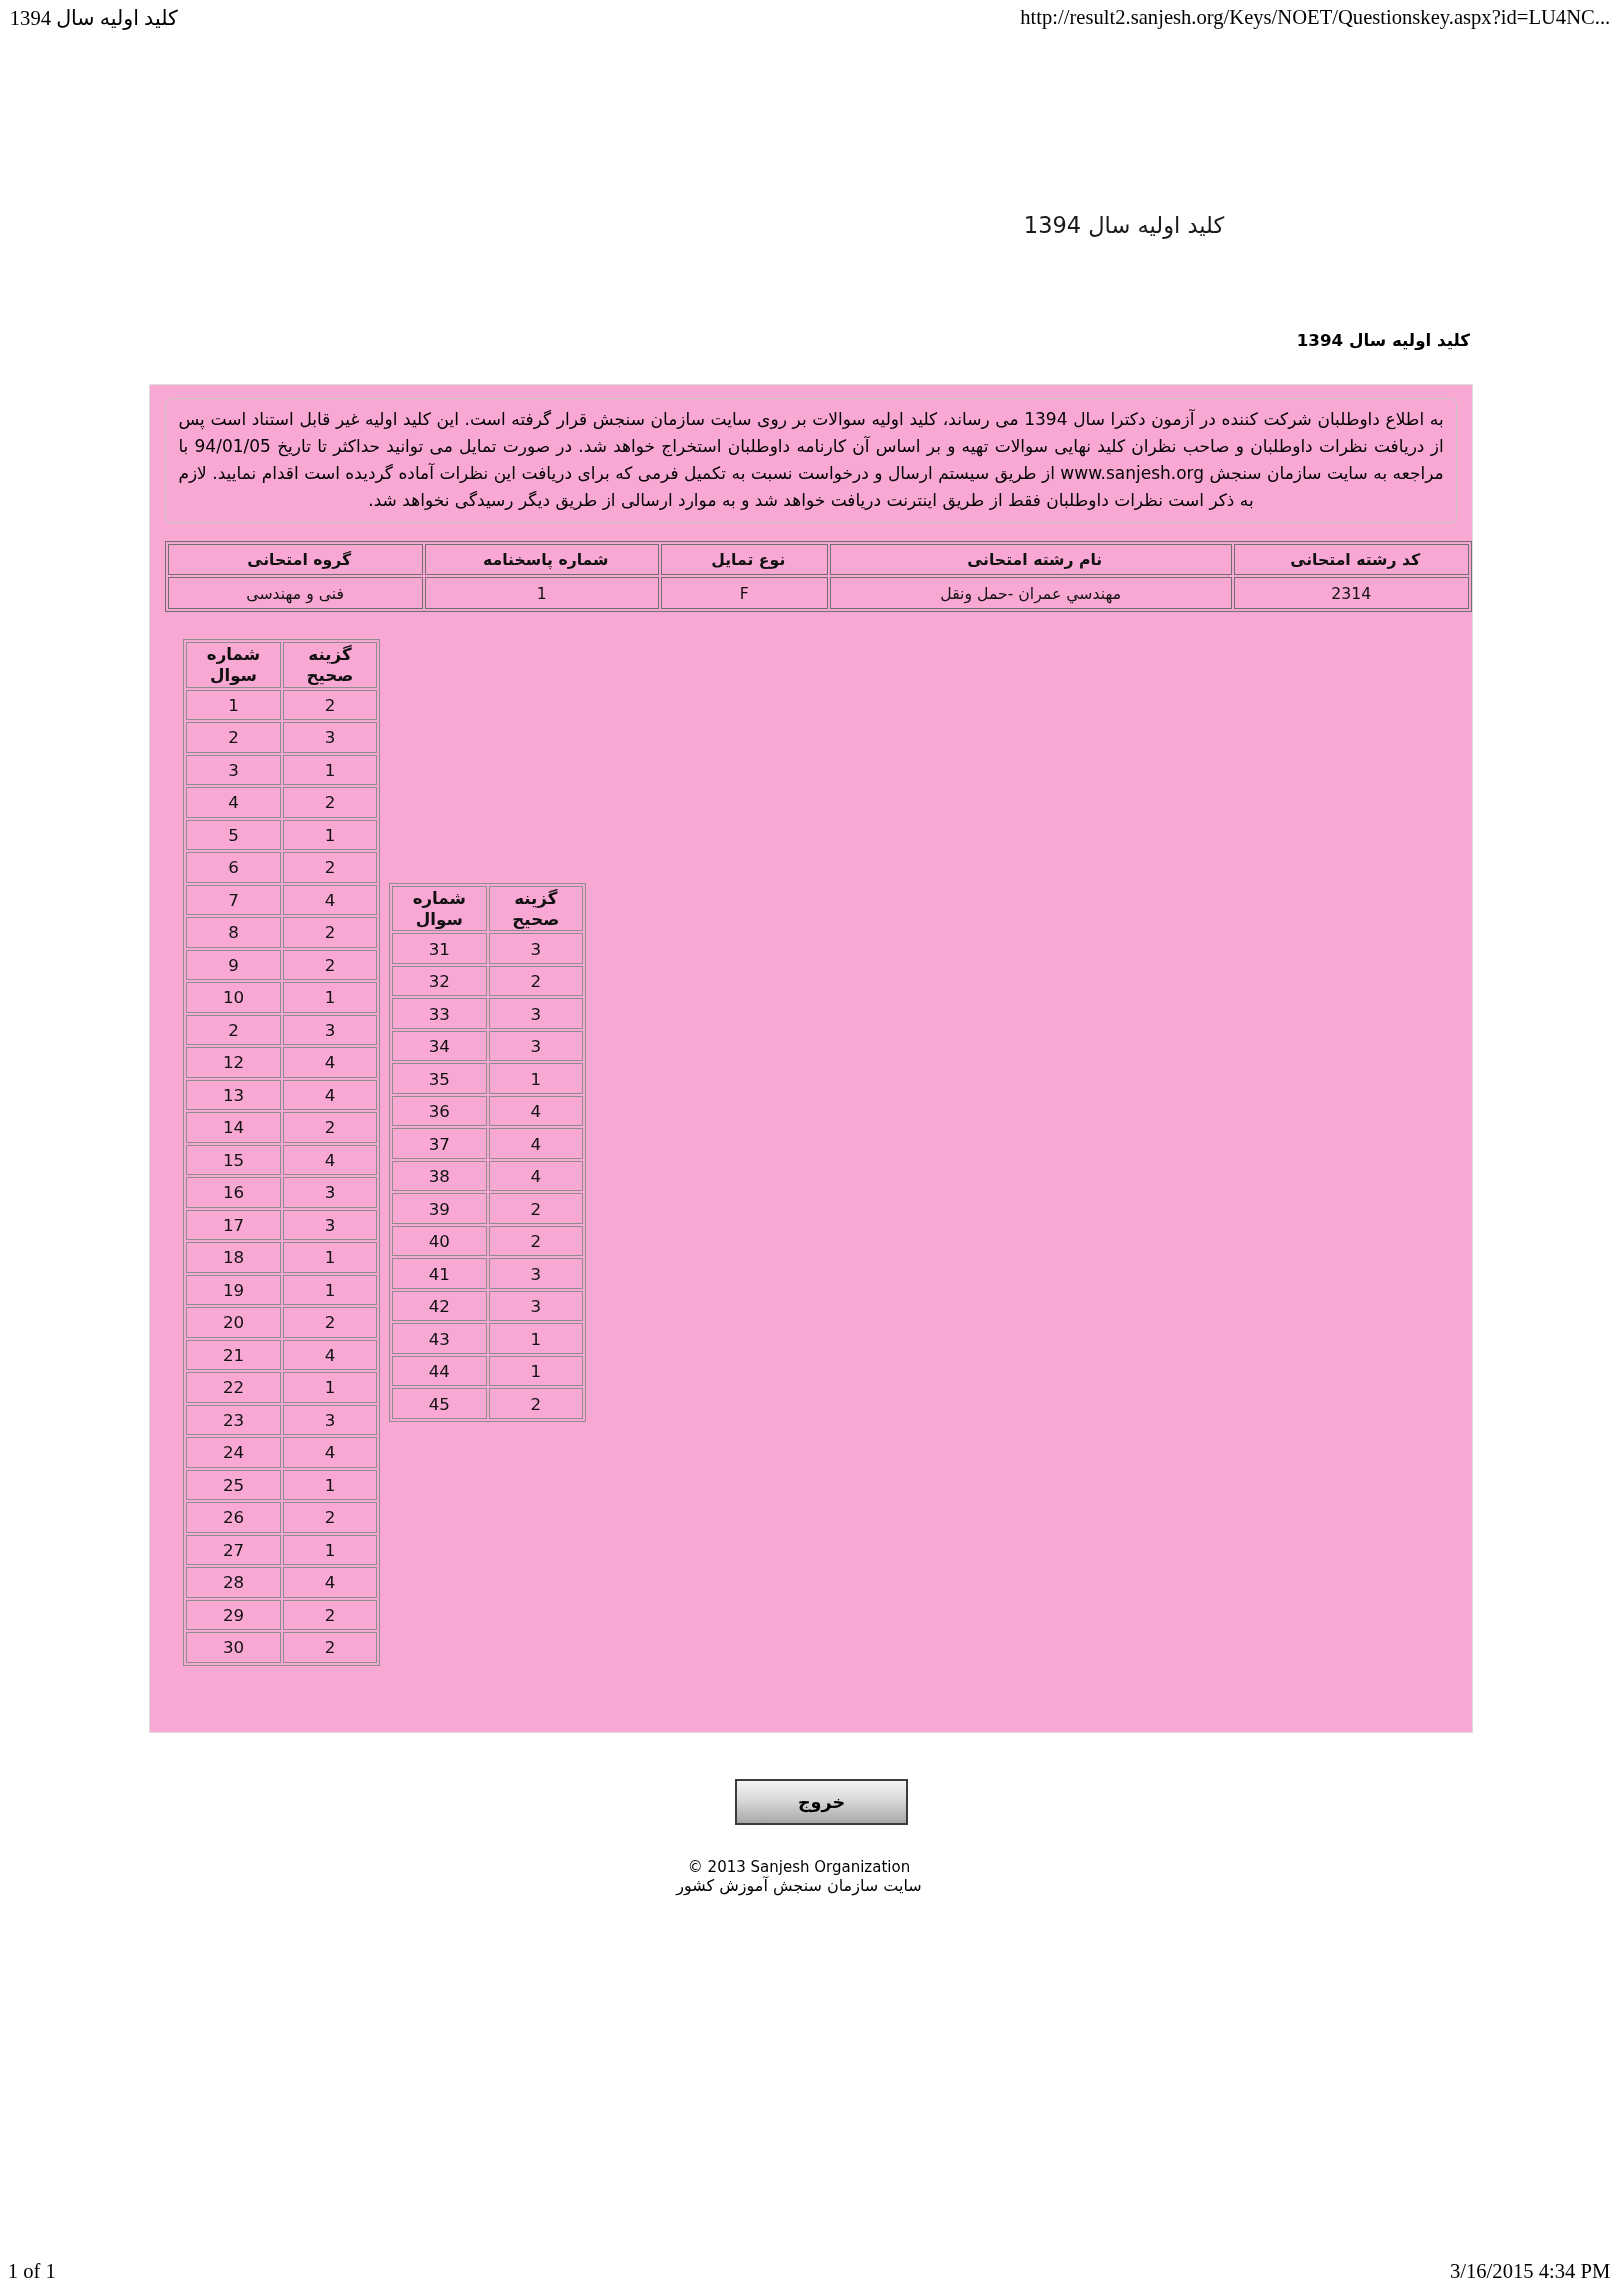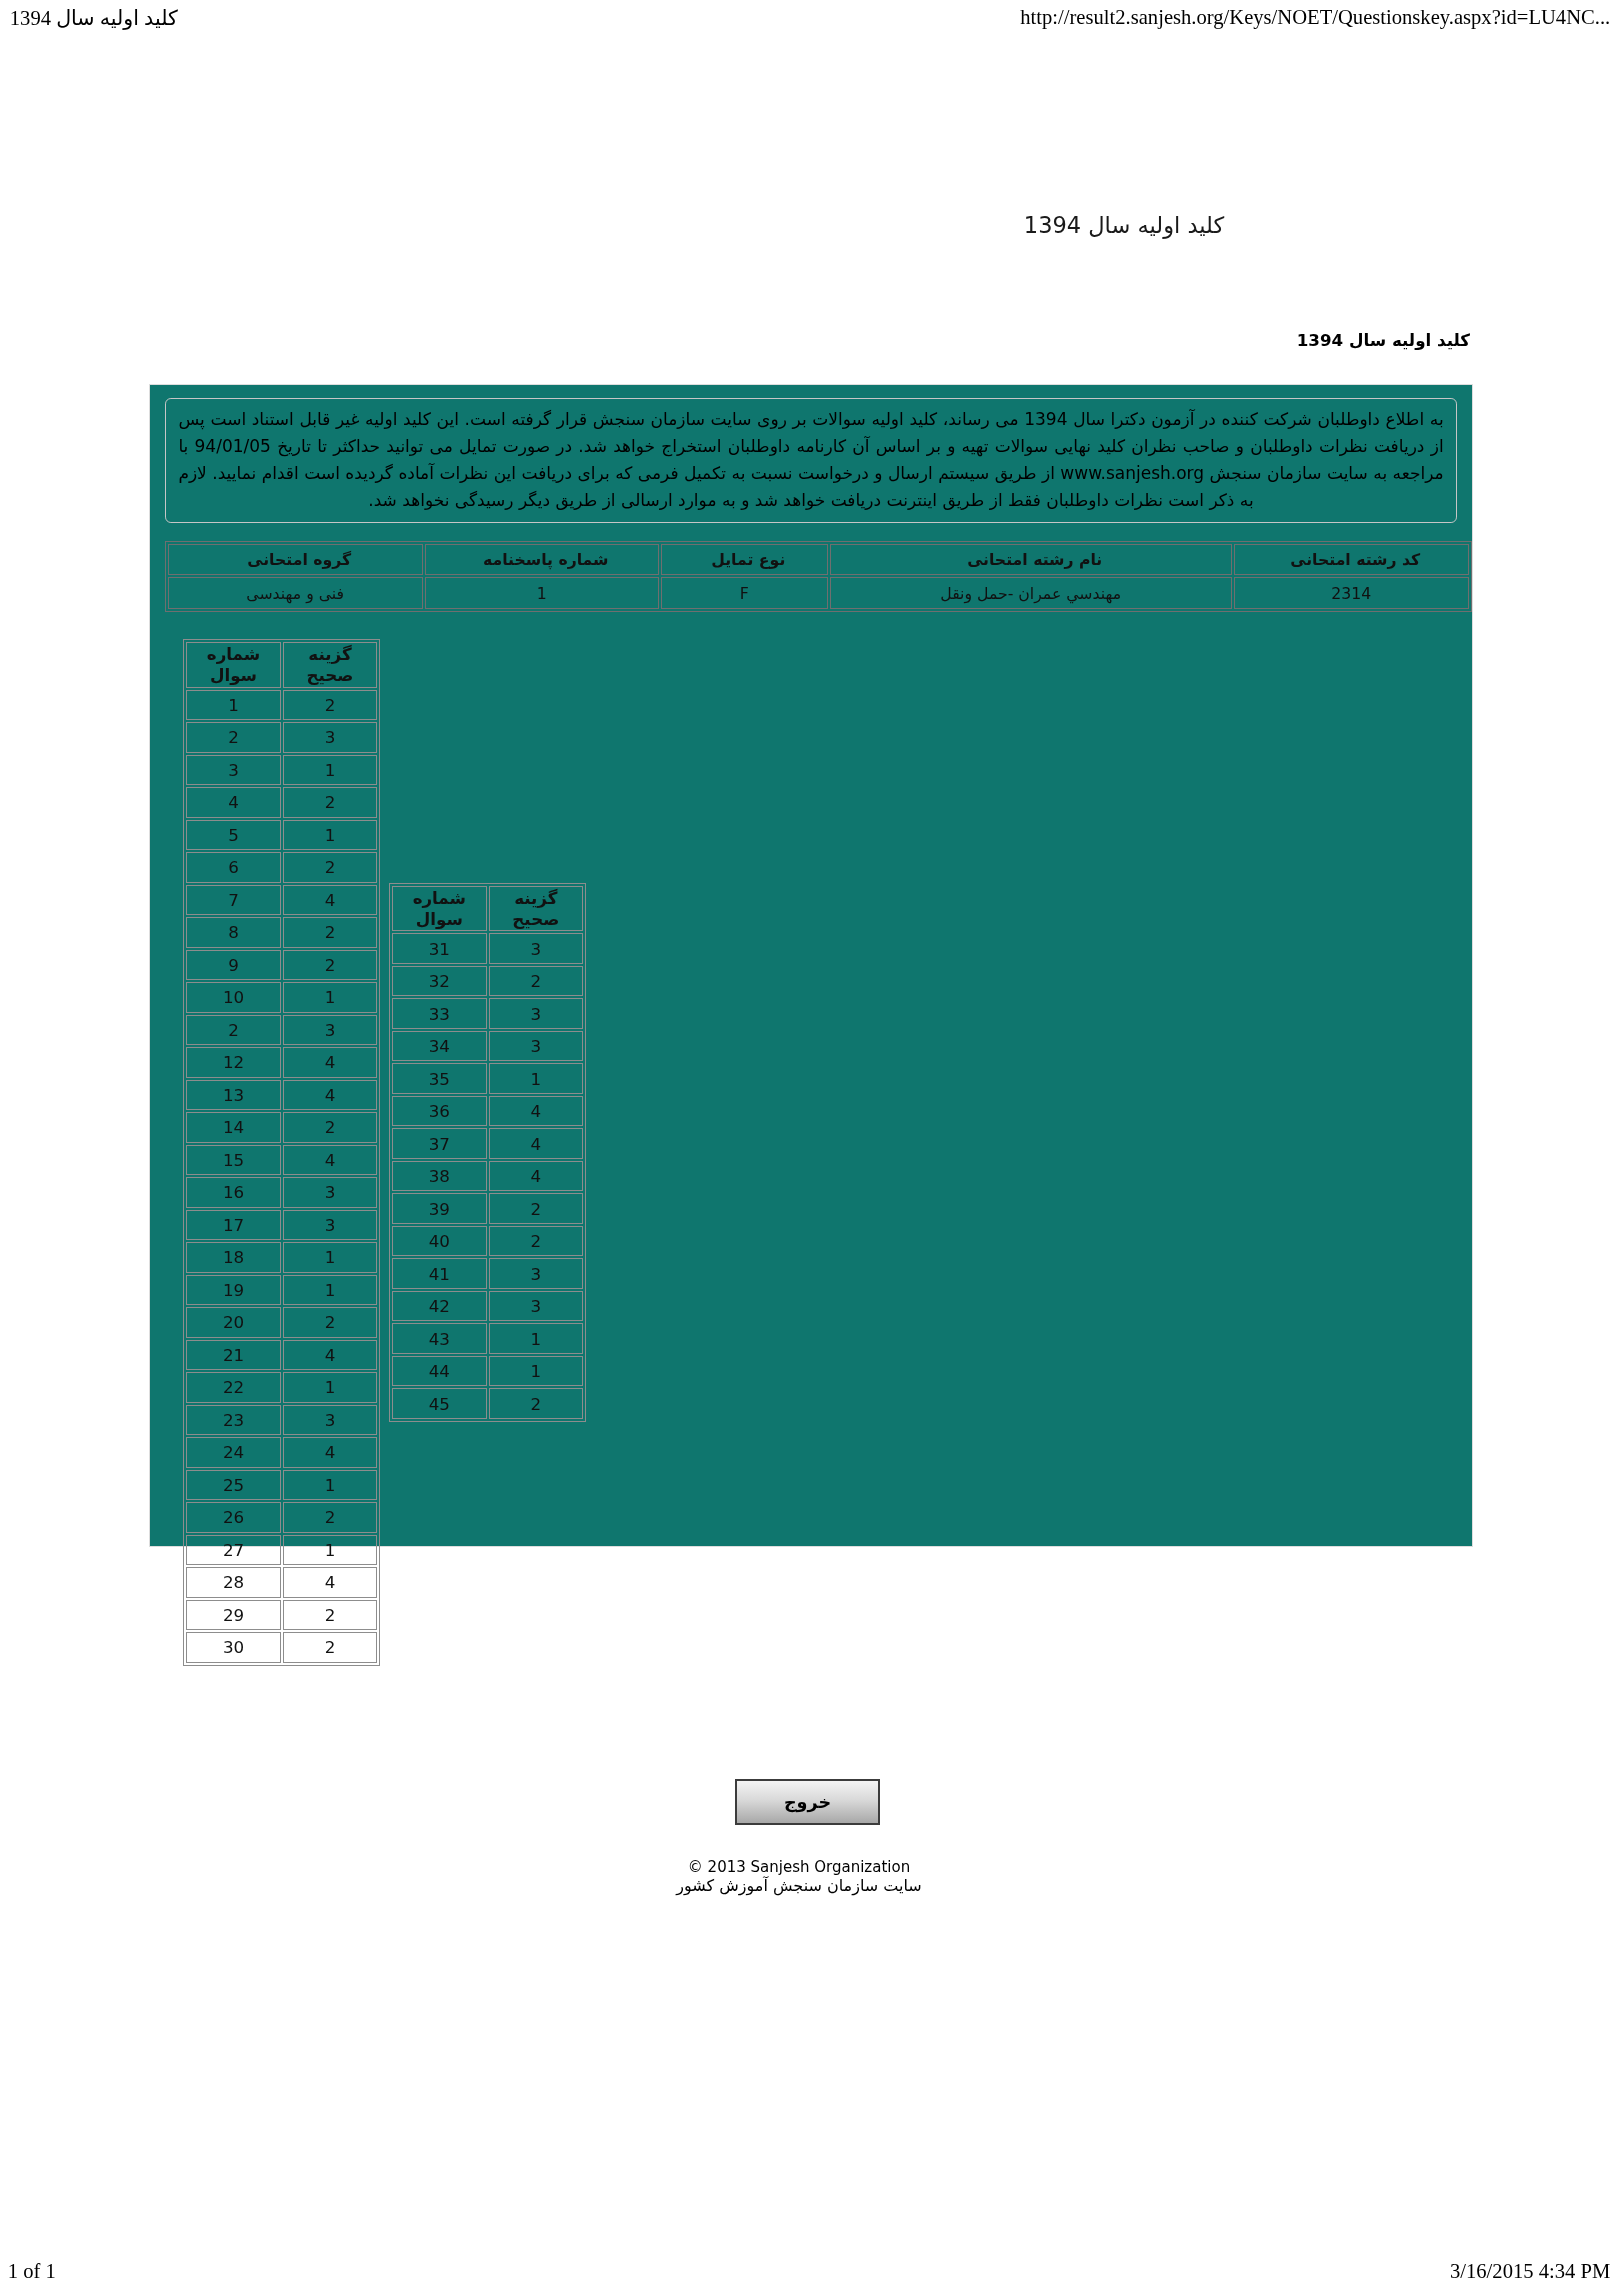--- a/index.html
+++ b/index.html
@@ -29,22 +29,22 @@
   .page-title{
     position:absolute;top:212px;left:1124px;transform:translateX(-50%);
     direction:rtl;white-space:nowrap;font-size:22.5px;color:#1a1a1a;
   }
   .page-subtitle{
     position:absolute;top:330px;right:150px;
     direction:rtl;font-weight:bold;font-size:16.7px;color:#000;
   }
   
   .content-panel{
-    position:absolute;left:149px;top:384px;width:1324px;height:1163px;
-    border:1px solid #dddddd;background:#0f766e;box-sizing:border-box;
+    position:absolute;left:149px;top:384px;width:1324px;height:1349px;
+    border:1px solid #dddddd;background:#f9a8d4;box-sizing:border-box;
   }
   .notice-box{
     margin:12.7px 14.7px 0 14.7px;
     border:1px solid #c6c6c6;border-radius:5.9px;
     padding:6.9px 12.7px 8.8px 12.7px;
     direction:rtl;
     text-align:justify;text-align-last:center;
     font-size:17px;line-height:27px;color:#000;
   }
   
@@ -75,21 +75,21 @@
     border:1px solid #8d8d8d;text-align:center;vertical-align:middle;
     font-weight:bold;height:41px;padding:1px 2px;
     white-space:pre-line;direction:rtl;line-height:20.6px;
   }
   table.answer-table td{
     border:1px solid #8d8d8d;text-align:center;vertical-align:middle;
     height:26.5px;padding:1px 2px;
   }
   
   .exit-button{
-    position:absolute;top:1779px;left:735px;width:145px;height:46px;
+    position:absolute;top:1779px;left:735px;width:173px;height:46px;
     background:linear-gradient(to bottom,#f4f4f4 0%,#d9d9d9 45%,#a8a8a8 100%);
     border:2px solid #3c3c3c;
     font-family:"DejaVu Sans","Liberation Sans",sans-serif;
     font-weight:bold;font-size:17.6px;color:#000;
     cursor:pointer;
   }
   
   .site-footer{
     position:absolute;top:1858px;left:127px;right:149px;
     display:flex;justify-content:space-between;align-items:center;

